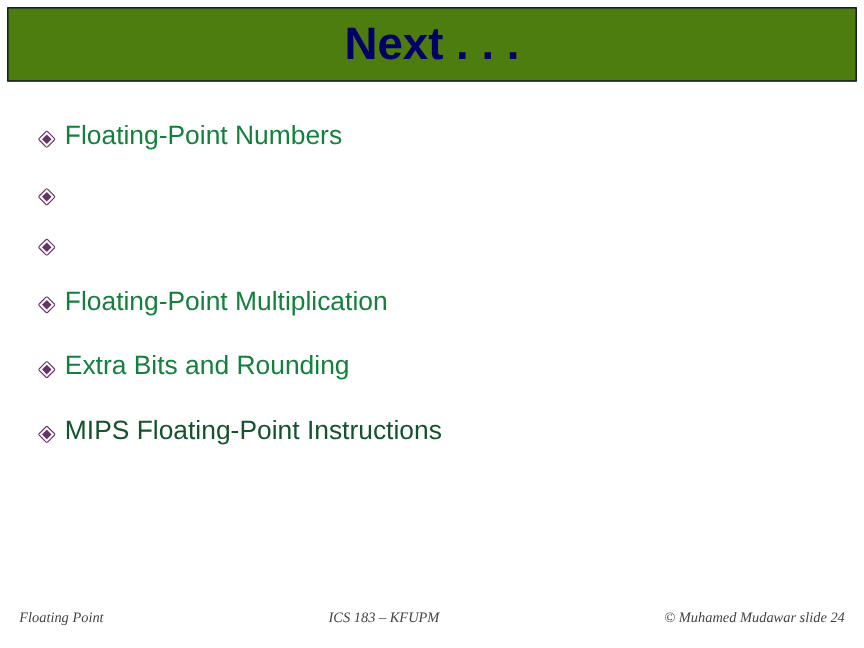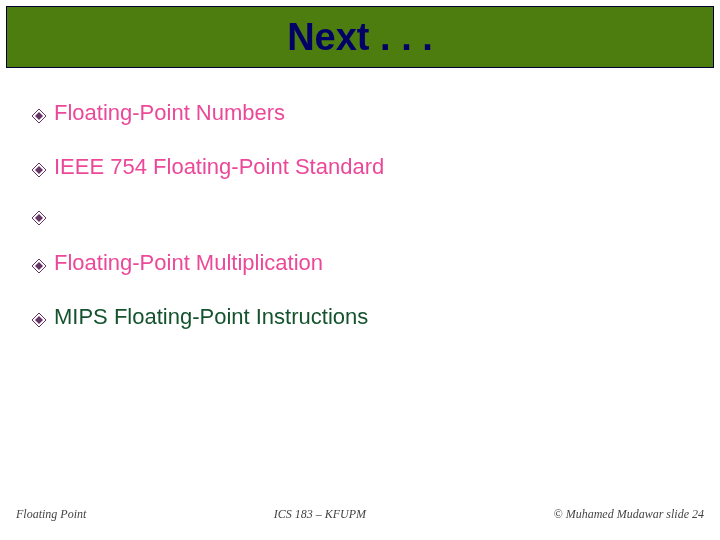--- a/index.html
+++ b/index.html
@@ -31,21 +31,21 @@
     position: absolute;
     top: 100px;
     left: 32px;
     right: 32px;
   }
   .bullet-line {
     display: flex;
     align-items: baseline;
     margin-bottom: 28px;
     font-size: 22px;
-    color: #ec4899;
+    color: #15803d;
   }
   .bullet-line.highlight { color: #14532d; }
   .diamond {
     width: 14px;
     height: 14px;
     flex: 0 0 14px;
     margin-right: 8px;
     position: relative;
     top: 3px;
   }
@@ -82,21 +82,20 @@
     <span>Floating-Point Numbers</span>
   </div>
 
   <div class="bullet-line">
     <span class="diamond">
       <svg viewBox="0 0 14 14">
           <polygon points="7,0 14,7 7,14 0,7" fill="none" stroke="#663366" stroke-width="1"></polygon>
           <polygon points="7,3 11,7 7,11 3,7" fill="#663366"></polygon>
         </svg>
     </span>
-    <span>IEEE 754 Floating-Point Standard</span>
   </div>
 
   <div class="bullet-line">
     <span class="diamond">
       <svg viewBox="0 0 14 14">
           <polygon points="7,0 14,7 7,14 0,7" fill="none" stroke="#663366" stroke-width="1"></polygon>
           <polygon points="7,3 11,7 7,11 3,7" fill="#663366"></polygon>
         </svg>
     </span>
   </div>
@@ -104,20 +103,29 @@
   <div class="bullet-line">
     <span class="diamond">
       <svg viewBox="0 0 14 14">
           <polygon points="7,0 14,7 7,14 0,7" fill="none" stroke="#663366" stroke-width="1"></polygon>
           <polygon points="7,3 11,7 7,11 3,7" fill="#663366"></polygon>
         </svg>
     </span>
     <span>Floating-Point Multiplication</span>
   </div>
 
+  <div class="bullet-line">
+    <span class="diamond">
+      <svg viewBox="0 0 14 14">
+          <polygon points="7,0 14,7 7,14 0,7" fill="none" stroke="#663366" stroke-width="1"></polygon>
+          <polygon points="7,3 11,7 7,11 3,7" fill="#663366"></polygon>
+        </svg>
+    </span>
+    <span>Extra Bits and Rounding</span>
+  </div>
 
   <div class="bullet-line highlight">
     <span class="diamond">
       <svg viewBox="0 0 14 14">
           <polygon points="7,0 14,7 7,14 0,7" fill="none" stroke="#663366" stroke-width="1"></polygon>
           <polygon points="7,3 11,7 7,11 3,7" fill="#663366"></polygon>
         </svg>
     </span>
     <span>MIPS Floating-Point Instructions</span>
   </div>

